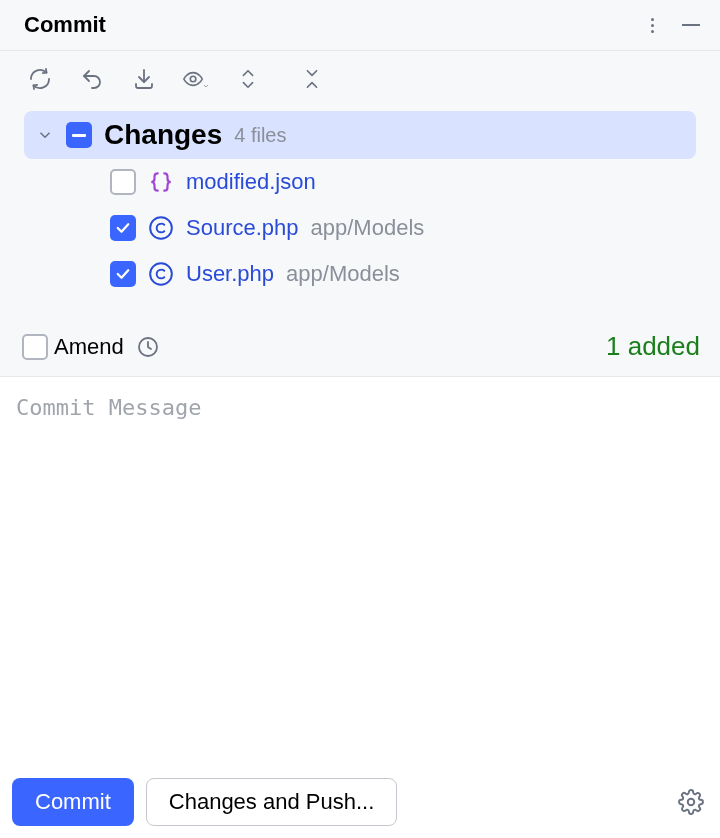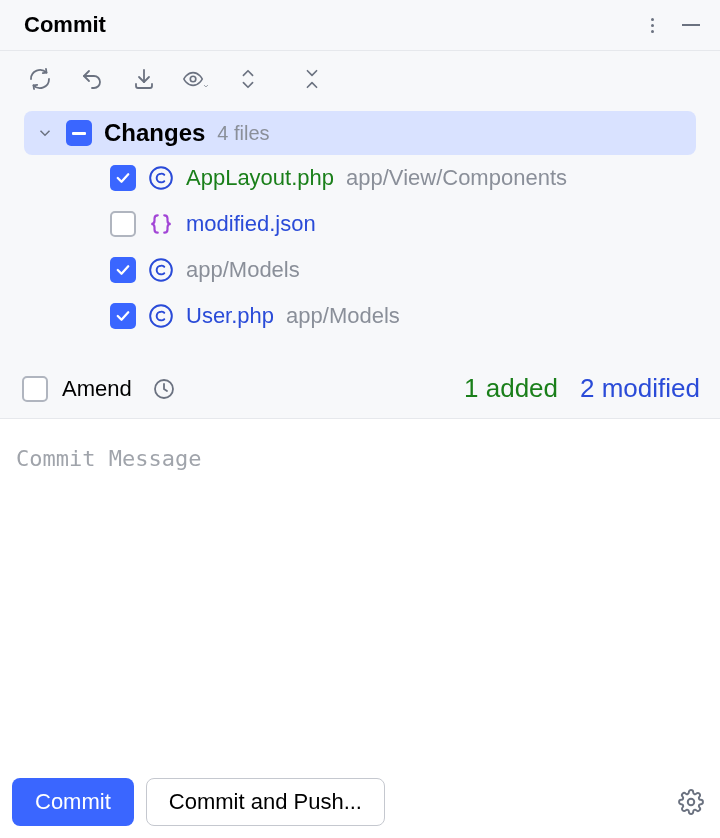--- a/index.html
+++ b/index.html
@@ -88,21 +88,21 @@
   .indet-box {
     width: 26px; height: 26px;
     background: #3a66ff;
     border-radius: 5px;
     display: inline-flex; align-items: center; justify-content: center;
   }
   .indet-box .bar {
     width: 14px; height: 3px; background: #fff; border-radius: 1px;
   }
   .group-label {
-    font-size: 24px; font-weight: 700;
+    font-size: 28px; font-weight: 700;
   }
   .group-count {
     font-size: 20px; color: #8a8f99;
   }
 
   .file-row {
     display: flex;
     align-items: center;
     gap: 12px;
     padding: 10px 0 10px 86px;
@@ -130,21 +130,21 @@
 
   
   .amend-bar {
     display: flex;
     align-items: center;
     justify-content: space-between;
     padding: 14px 20px 14px 22px;
     background: #f7f8fa;
   }
   .amend-left {
-    display: flex; align-items: center; gap: 14px;
+    display: flex; align-items: center; gap: 6px;
   }
   .amend-label { font-size: 22px; }
   .stats { display: flex; gap: 22px; font-size: 26px; }
   .stat-added { color: #1a7f1a; }
   .stat-modified { color: #2a4bd8; }
 
   
   .msg-area {
     flex: 1;
     border-top: 1px solid #e6e8ec;
@@ -153,21 +153,20 @@
   }
   .msg-input {
     width: 100%;
     height: 100%;
     border: none;
     outline: none;
     resize: none;
     font-family: ui-monospace, SFMono-Regular, Menlo, Consolas, monospace;
     font-size: 22px;
     color: #000;
-    margin-top: 9px;
   }
   .msg-input::placeholder { color: #a0a4ab; }
 
   
   .footer {
     display: flex;
     align-items: center;
     justify-content: space-between;
     padding: 10px 16px 12px 12px;
     background: #fff;
@@ -260,35 +259,20 @@
       </svg>
     <div class="indet-box">
       <div class="bar"></div>
     </div>
     <span class="group-label">Changes</span>
     <span class="group-count">4 files</span>
   </div>
 
   <div id="file-rows">
       <div class="file-row">
-        <div class="checkbox checked">
-          <svg class="check-mark" width="18" height="18" viewBox="0 0 24 24" fill="none" stroke="currentColor" stroke-width="3" stroke-linecap="round" stroke-linejoin="round">
-            <polyline points="5 12 10 17 19 7"></polyline>
-          </svg>
-        </div>
-        <span class="file-icon">
-          <svg width="26" height="26" viewBox="0 0 24 24" fill="none" stroke="#2a4bd8" stroke-width="1.8">
-            <circle cx="12" cy="12" r="10"></circle>
-            <path d="M15 9a4 4 0 0 0-3-1 4 4 0 0 0 0 8 4 4 0 0 0 3-1" stroke-linecap="round"></path>
-          </svg>
-        </span>
-        <span class="file-name added">AppLayout.php</span>
-        <span class="file-path">app/View/Components</span>
-      </div>
-      <div class="file-row">
         <div class="checkbox unchecked"></div>
         <span class="file-icon">
           <svg width="26" height="26" viewBox="0 0 24 24" fill="none" stroke="#a245d6" stroke-width="2" stroke-linecap="round">
             <path d="M9 4c-2 0-3 1-3 3v2c0 2-1 3-3 3 2 0 3 1 3 3v2c0 2 1 3 3 3"></path>
             <path d="M15 4c2 0 3 1 3 3v2c0 2 1 3 3 3-2 0-3 1-3 3v2c0 2-1 3-3 3"></path>
           </svg>
         </span>
         <span class="file-name modified">modified.json</span>
       </div>
       <div class="file-row">
@@ -296,20 +280,21 @@
           <svg class="check-mark" width="18" height="18" viewBox="0 0 24 24" fill="none" stroke="currentColor" stroke-width="3" stroke-linecap="round" stroke-linejoin="round">
             <polyline points="5 12 10 17 19 7"></polyline>
           </svg>
         </div>
         <span class="file-icon">
           <svg width="26" height="26" viewBox="0 0 24 24" fill="none" stroke="#2a4bd8" stroke-width="1.8">
             <circle cx="12" cy="12" r="10"></circle>
             <path d="M15 9a4 4 0 0 0-3-1 4 4 0 0 0 0 8 4 4 0 0 0 3-1" stroke-linecap="round"></path>
           </svg>
         </span>
+        <span class="file-name modified">Source.php</span>
         <span class="file-path">app/Models</span>
       </div>
       <div class="file-row">
         <div class="checkbox checked">
           <svg class="check-mark" width="18" height="18" viewBox="0 0 24 24" fill="none" stroke="currentColor" stroke-width="3" stroke-linecap="round" stroke-linejoin="round">
             <polyline points="5 12 10 17 19 7"></polyline>
           </svg>
         </div>
         <span class="file-icon">
           <svg width="26" height="26" viewBox="0 0 24 24" fill="none" stroke="#2a4bd8" stroke-width="1.8">
@@ -329,32 +314,31 @@
     <span class="amend-label">Amend</span>
     <span class="icon-btn" style="margin-left:6px">
       <svg width="24" height="24" viewBox="0 0 24 24" fill="none" stroke="#6b7280" stroke-width="1.8" stroke-linecap="round">
           <circle cx="12" cy="12" r="9"></circle>
           <polyline points="12 7 12 12 15 14"></polyline>
         </svg>
     </span>
   </div>
   <div class="stats">
     <span class="stat-added">1 added</span>
-    <span class="stat-modified">2 modified</span>
   </div>
 </div>
 
 <div class="msg-area">
   <textarea class="msg-input" placeholder="Commit Message" style=""></textarea>
 </div>
 
 <div class="footer">
   <div class="footer-left">
     <button class="btn btn-primary">Commit</button>
-    <button class="btn btn-secondary">Commit and Push...</button>
+    <button class="btn btn-secondary">Changes and Push...</button>
   </div>
   <div class="gear">
     <svg width="26" height="26" viewBox="0 0 24 24" fill="none" stroke="currentColor" stroke-width="1.8" stroke-linecap="round" stroke-linejoin="round">
         <circle cx="12" cy="12" r="3"></circle>
         <path d="M19.4 15a1.7 1.7 0 0 0 .34 1.87l.06.06a2 2 0 1 1-2.83 2.83l-.06-.06a1.7 1.7 0 0 0-1.87-.34 1.7 1.7 0 0 0-1 1.56V21a2 2 0 1 1-4 0v-.09a1.7 1.7 0 0 0-1-1.56 1.7 1.7 0 0 0-1.87.34l-.06.06a2 2 0 1 1-2.83-2.83l.06-.06a1.7 1.7 0 0 0 .34-1.87 1.7 1.7 0 0 0-1.56-1H3a2 2 0 1 1 0-4h.09a1.7 1.7 0 0 0 1.56-1 1.7 1.7 0 0 0-.34-1.87l-.06-.06a2 2 0 1 1 2.83-2.83l.06.06a1.7 1.7 0 0 0 1.87.34h0a1.7 1.7 0 0 0 1-1.56V3a2 2 0 1 1 4 0v.09a1.7 1.7 0 0 0 1 1.56h0a1.7 1.7 0 0 0 1.87-.34l.06-.06a2 2 0 1 1 2.83 2.83l-.06.06a1.7 1.7 0 0 0-.34 1.87v0a1.7 1.7 0 0 0 1.56 1H21a2 2 0 1 1 0 4h-.09a1.7 1.7 0 0 0-1.56 1z"></path>
       </svg>
   </div>
 </div>
 
 </body></html>

